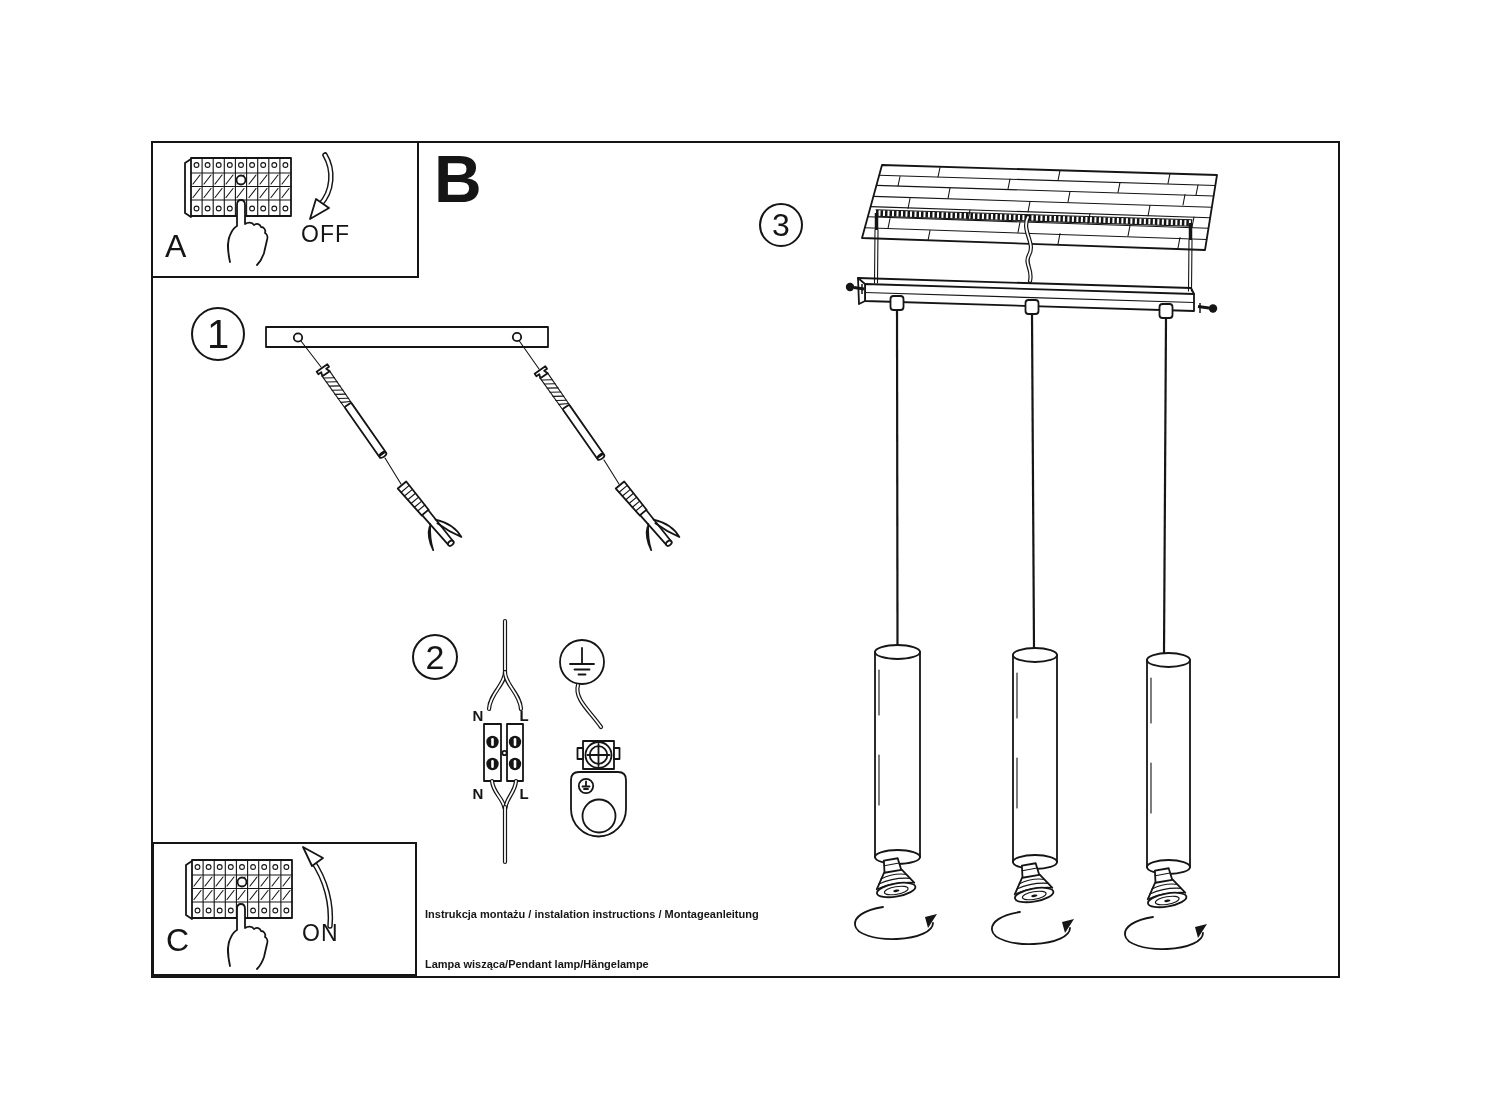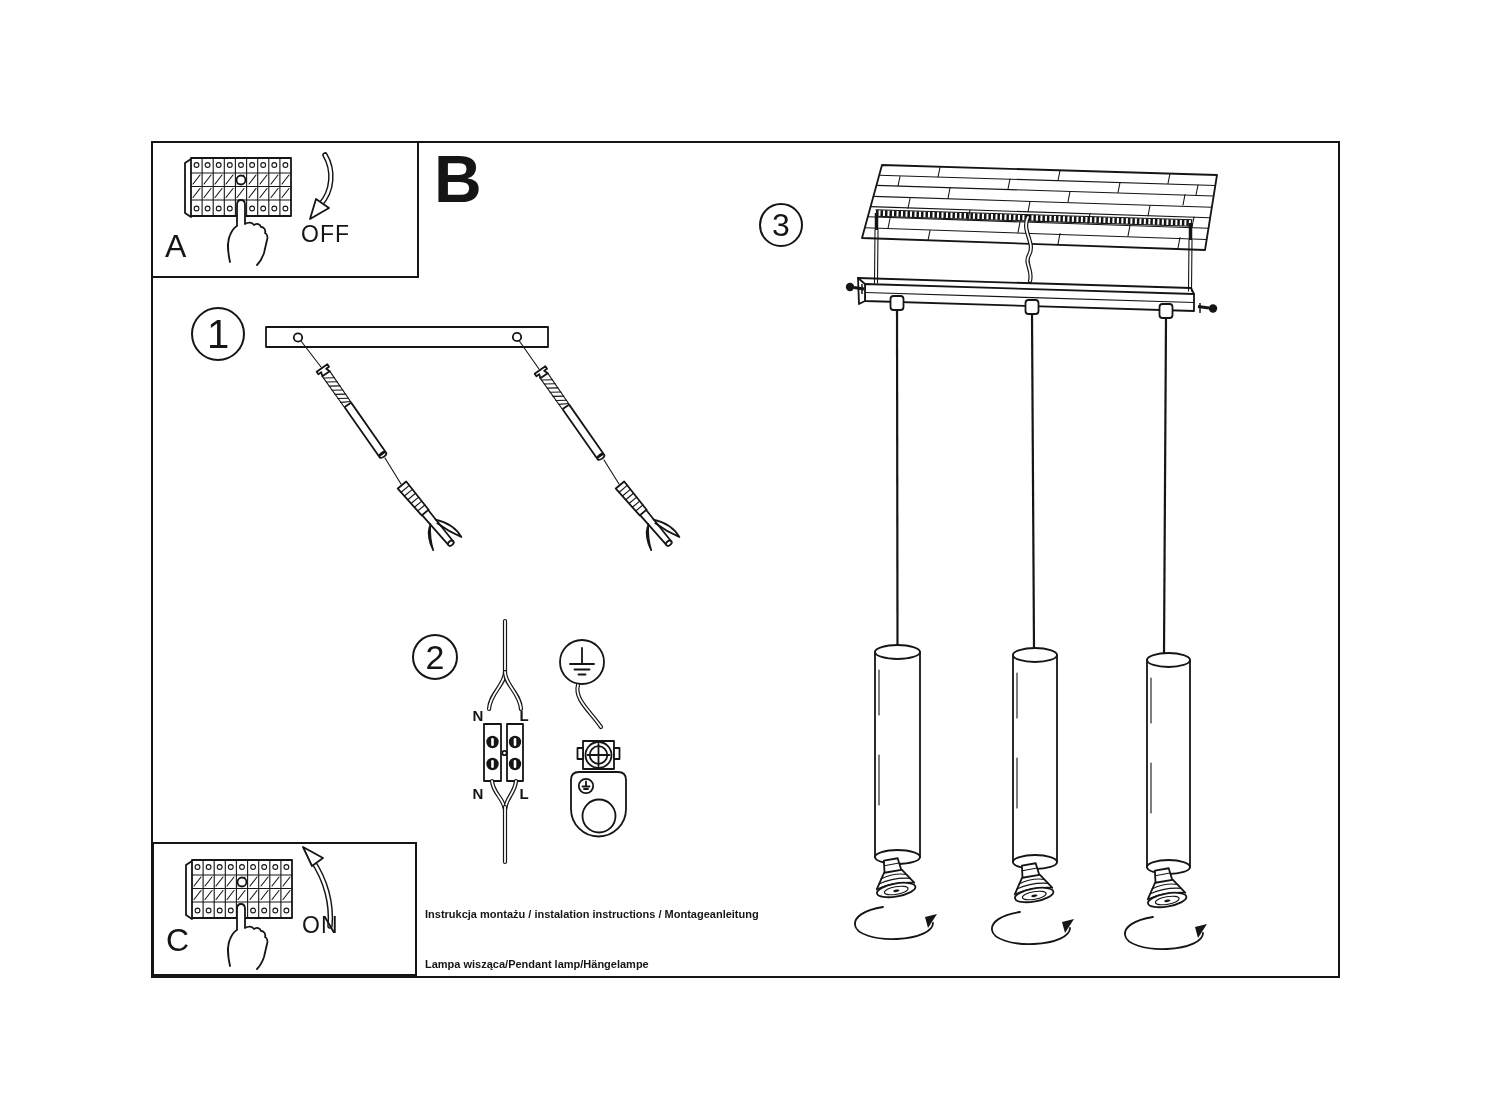--- a/index.html
+++ b/index.html
@@ -110,21 +110,21 @@
       <g transform="translate(66,56)">
         <path class="ink fillw" d="M10,66 C7,52 7,44 11,37 C13,33 15,31 17,30 L17,9 Q17,4 21,4 Q25,4 25,9 L25,28 C28,26 32,26 34,29 C37,27 40,28 41,31 C44,31 46,34 45,37 C47,38 48,41 47,44 L44,57 C42,63 39,67 37,69"></path>
       </g>
       <g>
         <path class="awo" d="M176,82 C178,60 172,36 158,16"></path>
         <path class="awi" d="M176,82 C178,60 172,36 158,16"></path>
         <path class="ink fillw" d="M149,3 L158,22 L169,14 Z"></path>
       </g>
     </svg>
     <div class="lab-big" style="left:12px;top:80px">C</div>
-    <div class="lab-act" style="left:148px;top:70px">ON</div>
+    <div class="lab-act" style="left:148px;top:78px">ON</div>
   </div>
 
   <div class="stepnum" style="left:191px;top:307px;width:54px;height:54px;font-size:40px">1</div>
   <div class="stepnum" style="left:412px;top:634px;width:46px;height:46px;font-size:34px">2</div>
   <div class="stepnum" style="left:759px;top:203px;width:44px;height:44px;font-size:32px">3</div>
 
   <svg style="left:255px;top:318px" width="440" height="248" viewBox="0 0 440 248">
     <g>
       <rect class="ink fillw" x="11" y="9" width="282" height="20"></rect>
       <circle class="ink" cx="43" cy="19.5" r="4.2" stroke-width="1.4"></circle>

